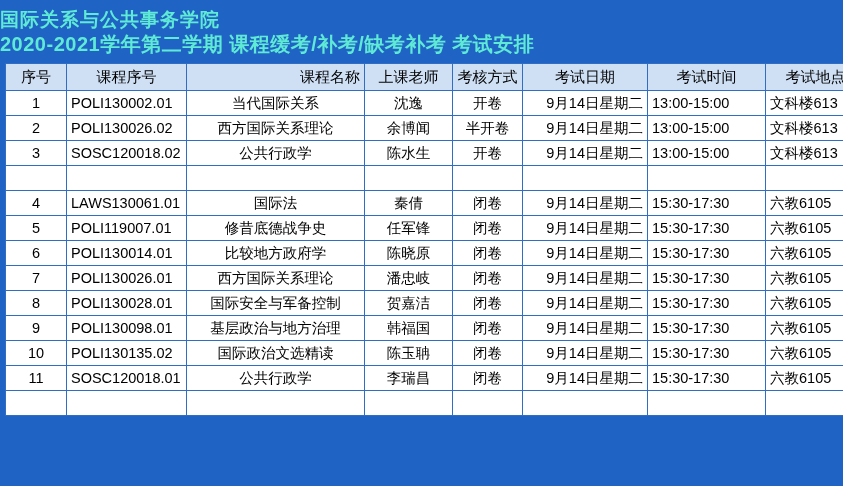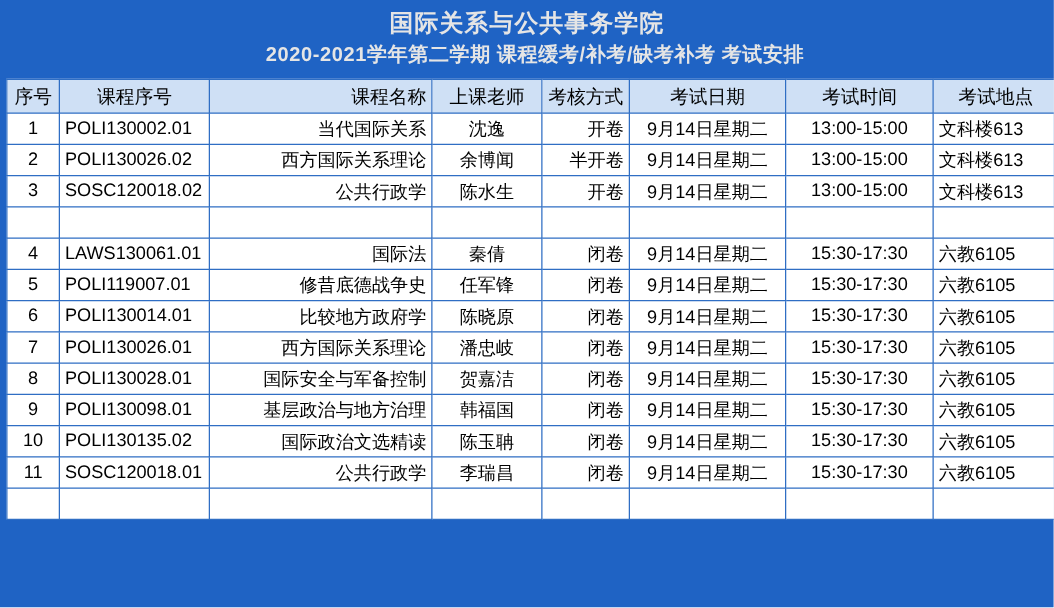--- a/index.html
+++ b/index.html
@@ -16,37 +16,35 @@
   .sheet {
     width: 843px;
     height: 486px;
     background: #1f63c4;
     box-sizing: border-box;
     padding: 0;
     position: relative;
   }
   .title-block {
     background: #1f63c4;
-    color: #e5e5e5;
-    text-align: center;
+    color: #5eead4;
     padding-top: 8px;
     padding-bottom: 6px;
   }
   .title-line1 {
     font-size: 19px;
     font-weight: bold;
     letter-spacing: 1px;
     line-height: 24px;
   }
   .title-line2 {
-    font-size: 16px;
+    font-size: 20px;
     font-weight: bold;
     letter-spacing: 0.5px;
     line-height: 25px;
-    padding-left: 13px;
   }
   table.exam {
     border-collapse: collapse;
     width: 833px;
     margin: 0 5px 0 5px;
     table-layout: fixed;
     background: #ffffff;
   }
   table.exam th, table.exam td {
     border: 1px solid #2f6ec4;
@@ -60,45 +58,45 @@
   table.exam thead th {
     background: #cfe0f5;
     color: #000000;
     font-weight: normal;
     text-align: center;
     height: 27px;
     font-size: 15px;
   }
   td.c-idx { text-align: center; width: 42px; }
   td.c-code { text-align: left; width: 120px; padding-left: 6px; }
-  td.c-name { text-align: right; width: 178px; padding-left: 6px; }
+  td.c-name { text-align: center; width: 178px; padding-left: 6px; }
   td.c-teacher { text-align: center; width: 88px; }
-  td.c-method { text-align: right; width: 70px; padding-left: 6px; }
-  td.c-date { text-align: center; width: 125px; padding-left: 6px; }
-  td.c-time { text-align: center; width: 118px; padding-left: 6px; }
+  td.c-method { text-align: center; width: 70px; padding-left: 6px; }
+  td.c-date { text-align: right; width: 125px; padding-left: 6px; }
+  td.c-time { text-align: left; width: 118px; padding-left: 6px; }
   td.c-place { text-align: left; width: 92px; padding-left: 6px; }
   tr.spacer td {
     height: 25px;
     background: #ffffff;
   }
 </style>
 </head>
 <body>
 
 <div class="sheet">
 
   <div class="title-block">
     <div class="title-line1">国际关系与公共事务学院</div>
     <div class="title-line2">2020-2021学年第二学期  课程缓考/补考/缺考补考  考试安排</div>
   </div>
 
   <table class="exam">
     <thead>
       <tr>
-        <th style="width:42px;">序号</th>
+        <th style="width:61px;">序号</th>
         <th style="width:120px;">课程序号</th>
         <th style="width:178px;text-align:right;">课程名称</th>
         <th style="width:88px;">上课老师</th>
         <th style="width:70px;margin-left:13px;">考核方式</th>
         <th style="width:125px;">考试日期</th>
         <th style="width:118px;">考试时间</th>
         <th style="width:100px;text-align:center;">考试地点</th>
       </tr>
     </thead>
     <tbody>

